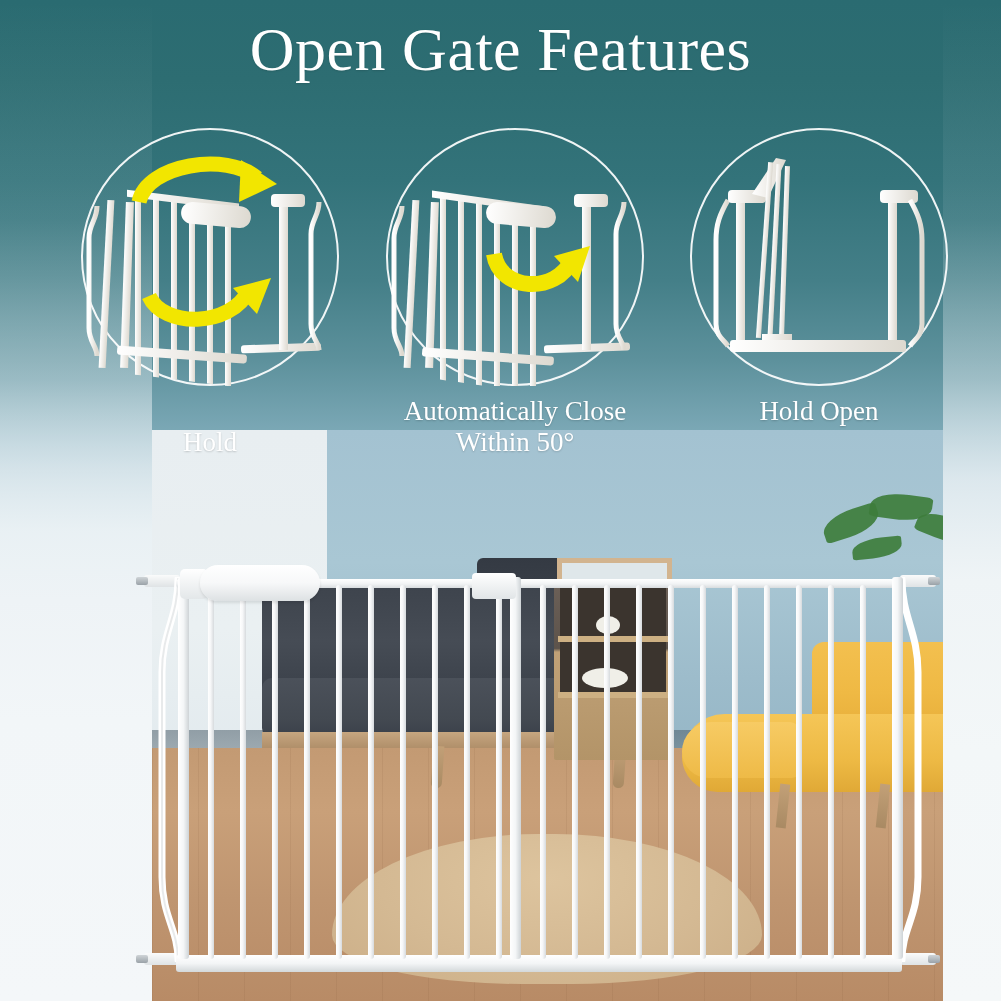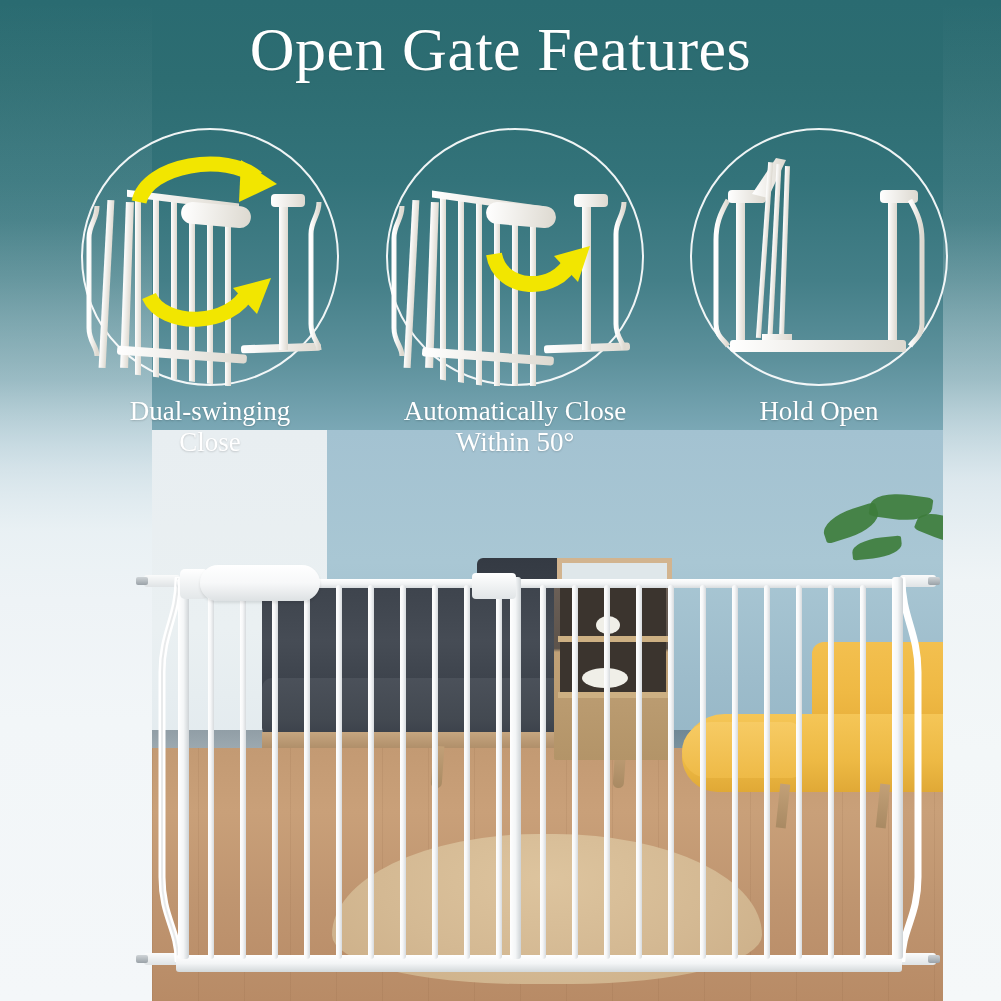--- a/index.html
+++ b/index.html
@@ -386,22 +386,22 @@
           <polygon points="160,32 196,56 158,74" fill="#f2e600"></polygon>
         </g>
 
         <g>
           <path d="M68 168 C82 200 150 200 168 162" stroke="#f2e600" stroke-width="15" fill="none" stroke-linecap="butt"></path>
           <polygon points="152,160 190,150 176,186" fill="#f2e600"></polygon>
         </g>
       </svg>
     </div>
     <div class="feature-label">
-      <span>Dual-swinging</span><br>
-      <span>Close</span>
+      <br>
+      <span>Hold</span>
     </div>
   </div>
 
   <div class="feature f1">
     <div class="circle-ring"></div>
     <div class="icon-art">
       <svg width="258" height="258" viewBox="0 0 258 258">
         <defs>
           <linearGradient id="g2" x1="0" y1="0" x2="1" y2="0">
             <stop offset="0" stop-color="#ffffff"></stop>

